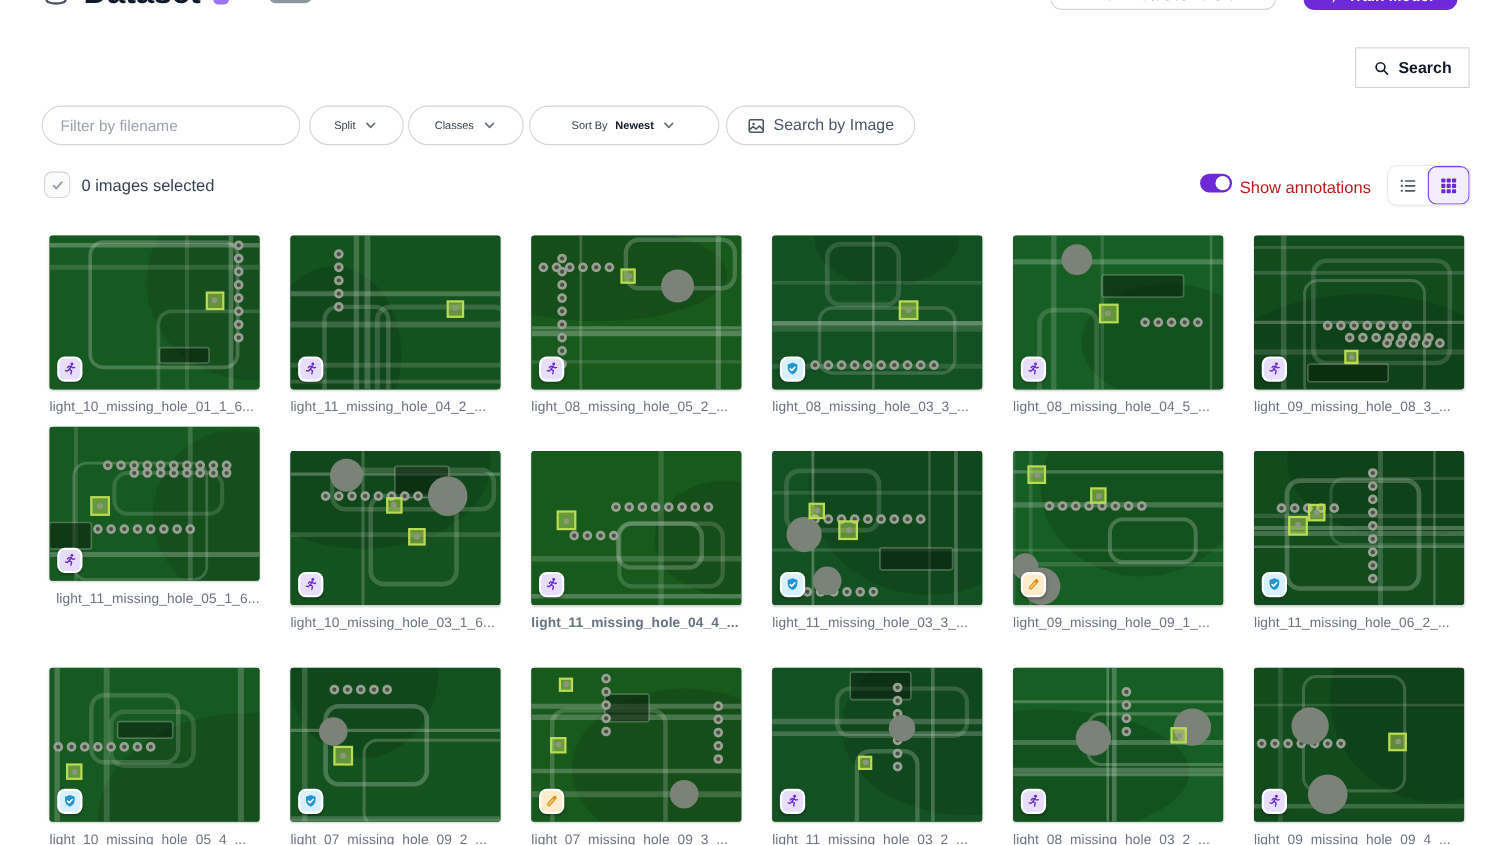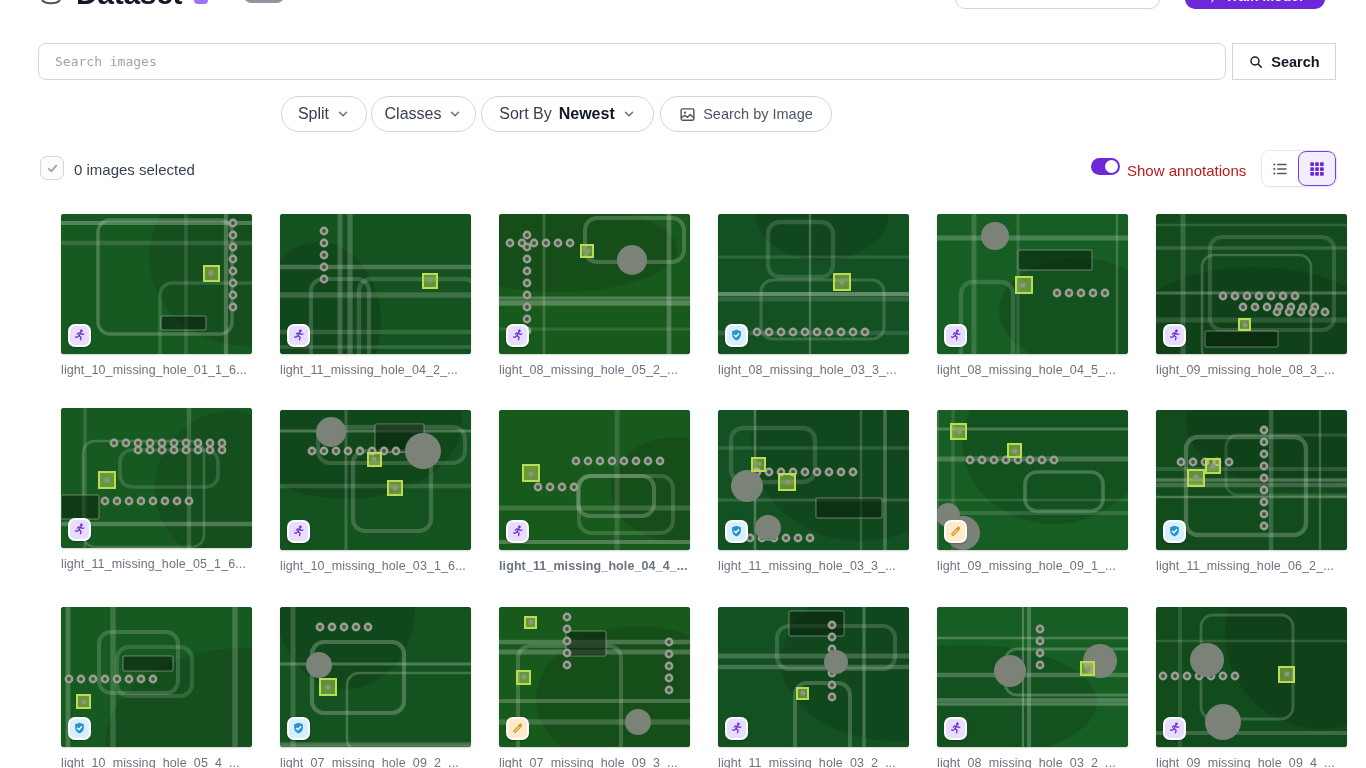--- a/index.html
+++ b/index.html
@@ -29,21 +29,21 @@
       outline:none; }
   .search-input::placeholder { color:#9ca3af; }
   .search-btn { position:absolute; left:1232px; top:43px; width:104px; height:37px; border:1px solid #d1d5db;
       border-radius:0; background:#fff; display:flex; align-items:center; justify-content:center; gap:7px;
       font-family:"Liberation Sans",sans-serif; font-size:14.5px; font-weight:700; color:#111827; cursor:pointer; }
   .search-btn svg { width:16px; height:16px; }
 
   
   .pill { position:absolute; top:96px; height:36px; border:1px solid #d1d5db; border-radius:18px; background:#fff;
       display:flex; align-items:center; justify-content:center; gap:7px; font-family:"Liberation Sans",sans-serif;
-      font-size:16px; color:#374151; cursor:pointer; }
+      font-size:10px; color:#374151; cursor:pointer; }
   .pill svg.chev { width:14px; height:14px; }
   .filter-input { left:38px; width:235px; justify-content:flex-start; padding:0 16px; font-size:14px; color:#374151;
       outline:none; cursor:text; }
   .filter-input::placeholder { color:#9ca3af; }
   .pill-split   { left:281px; width:86px; }
   .pill-classes { left:371px; width:105px; }
   .pill-sort    { left:481px; width:173px; }
   .pill-sort .sort-val { font-weight:700; color:#111827; }
   .pill-searchimg { left:660px; width:172px; color:#4b5563; font-size:14.5px; }
   .pill-searchimg svg { width:17px; height:17px; }
@@ -57,21 +57,21 @@
       background:#6d28d9; cursor:pointer; }
   .toggle .knob { position:absolute; right:2px; top:2px; width:13px; height:13px; border-radius:50%; background:#fff; }
   .toggle-label { position:absolute; left:1127px; top:162px; font-size:15px; font-weight:500; color:#b91c1c; }
   .view-group { position:absolute; left:1261px; top:150px; width:76px; height:37px; border:1px solid #e5e7eb;
       border-radius:9px; background:#fff; display:flex; overflow:hidden; box-shadow:0 1px 2px rgba(0,0,0,.05); }
   .view-btn { flex:1; display:flex; align-items:center; justify-content:center; background:#fff; border:none; cursor:pointer; }
   .view-btn svg { width:18px; height:18px; }
   .view-btn.grid-active { background:#f3eefe; border:1.5px solid #7c3aed; border-radius:8px; }
 
   
-  .card { position:absolute; width:199px; cursor:pointer;margin-left:16px; }
+  .card { position:absolute; width:199px; cursor:pointer; }
   .thumb { position:relative; width:191px; height:140px; border-radius:3px; overflow:hidden; background:#14531f;
       box-shadow:0 1px 2px rgba(0,0,0,.18); }
   .thumb svg.pcb { display:block; }
   .badge { position:absolute; left:7px; bottom:7px; width:23px; height:23px; border-radius:7px;
       border:2px solid rgba(255,255,255,.95); display:flex; align-items:center; justify-content:center;
       box-shadow:0 1px 2px rgba(0,0,0,.25); }
   .badge svg { width:15px; height:15px; }
   .badge-train { background:#e6defc; }
   .badge-valid { background:#d9effb; }
   .badge-test  { background:#fdeccb; }
@@ -98,29 +98,29 @@
   <button class="btn-new-version">
     <span>+ New Dataset Version</span>
   </button>
   <button class="btn-train">
     <svg viewBox="0 0 24 24" fill="#fff">
         <path d="M13 2L5 13h5l-1 9 8-11h-5z"></path>
       </svg>
     <span>Train Model</span>
   </button>
 
-  <input class="search-input" placeholder="Search images" style="">
   <button class="search-btn">
     <svg viewBox="0 0 24 24" fill="none" stroke="#111827" stroke-width="2.2">
       <circle cx="10.5" cy="10.5" r="6"></circle>
         <path d="M15.5 15.5L20 20" stroke-linecap="round"></path>
     </svg>
     <span>Search</span>
   </button>
 
+  <input class="pill filter-input" placeholder="Filter by filename" style="">
   <button class="pill pill-split">
     <span>Split</span>
     <svg class="chev" viewBox="0 0 16 16" fill="none" stroke="#6b7280" stroke-width="1.8">
         <path d="M4 6l4 4 4-4" stroke-linecap="round" stroke-linejoin="round"></path>
       </svg>
   </button>
   <button class="pill pill-classes">
     <span>Classes</span>
     <svg class="chev" viewBox="0 0 16 16" fill="none" stroke="#6b7280" stroke-width="1.8">
         <path d="M4 6l4 4 4-4" stroke-linecap="round" stroke-linejoin="round"></path>
@@ -459,21 +459,21 @@
               <path d="M14.2 7.6L11.4 12.2"></path>
               <path d="M13.8 8.6l3 1.7 2.2-.7"></path>
               <path d="M13.9 8.4l-3.3-.5-2 2"></path>
               <path d="M11.4 12.2l3.2 2.4-1 4.2"></path>
               <path d="M11.4 12.2l-3.2 2.8-2.5-.8"></path>
             </svg>
           </span>
         </div>
         <div class="fname">light_09_missing_hole_08_3_...</div>
       </div>
-      <div class="card" style="left: 45px; top: 408px;">
+      <div class="card" style="left: 45px; top: 388px; text-align: right;">
         <div class="thumb">
           <svg class="pcb" width="191" height="140" viewBox="0 0 191 140">
             <rect width="191" height="140" fill="#175a21"></rect>
             <ellipse cx="170" cy="80" rx="76" ry="77" fill="rgba(0,0,0,0.12)"></ellipse>
             <rect x="22" y="33" width="121" height="106" rx="12" fill="none" stroke="rgba(190,205,188,0.26)" stroke-width="2.5"></rect>
             <rect x="59" y="42" width="98" height="37" rx="12" fill="none" stroke="rgba(190,205,188,0.20)" stroke-width="3.7"></rect>
             <path d="M24 0 V140" stroke="rgba(200,212,198,0.19)" stroke-width="3.4"></path>
             <path d="M128 0 V140" stroke="rgba(200,212,198,0.22)" stroke-width="4.4"></path>
             <path d="M0 116 H191" stroke="rgba(200,212,198,0.32)" stroke-width="4.5"></path>
             <rect x="0" y="87" width="38" height="24" rx="2" fill="rgba(8,26,10,0.5)" stroke="rgba(210,220,205,0.3)" stroke-width="1.5"></rect>

